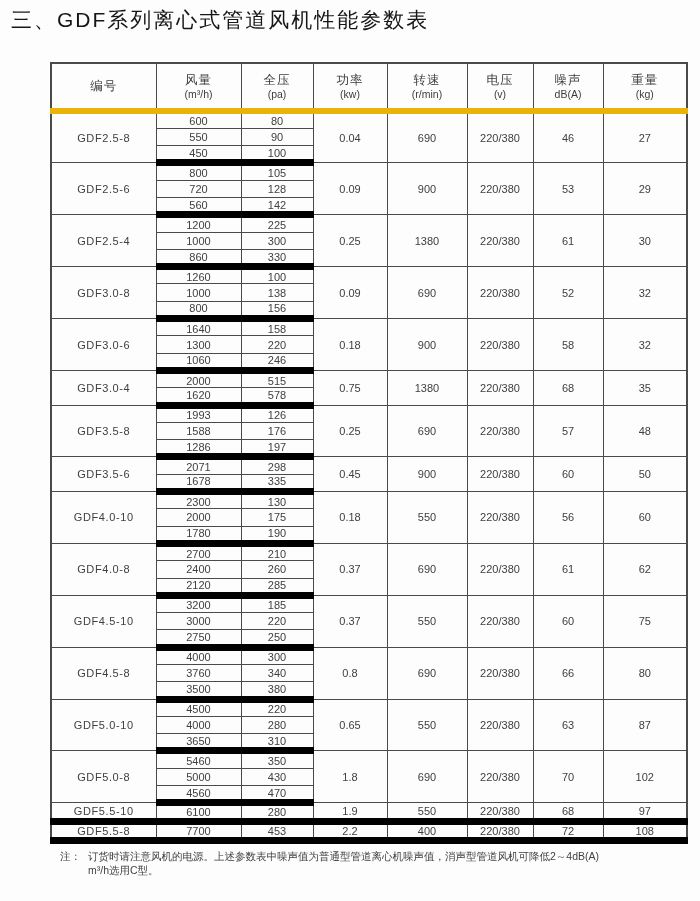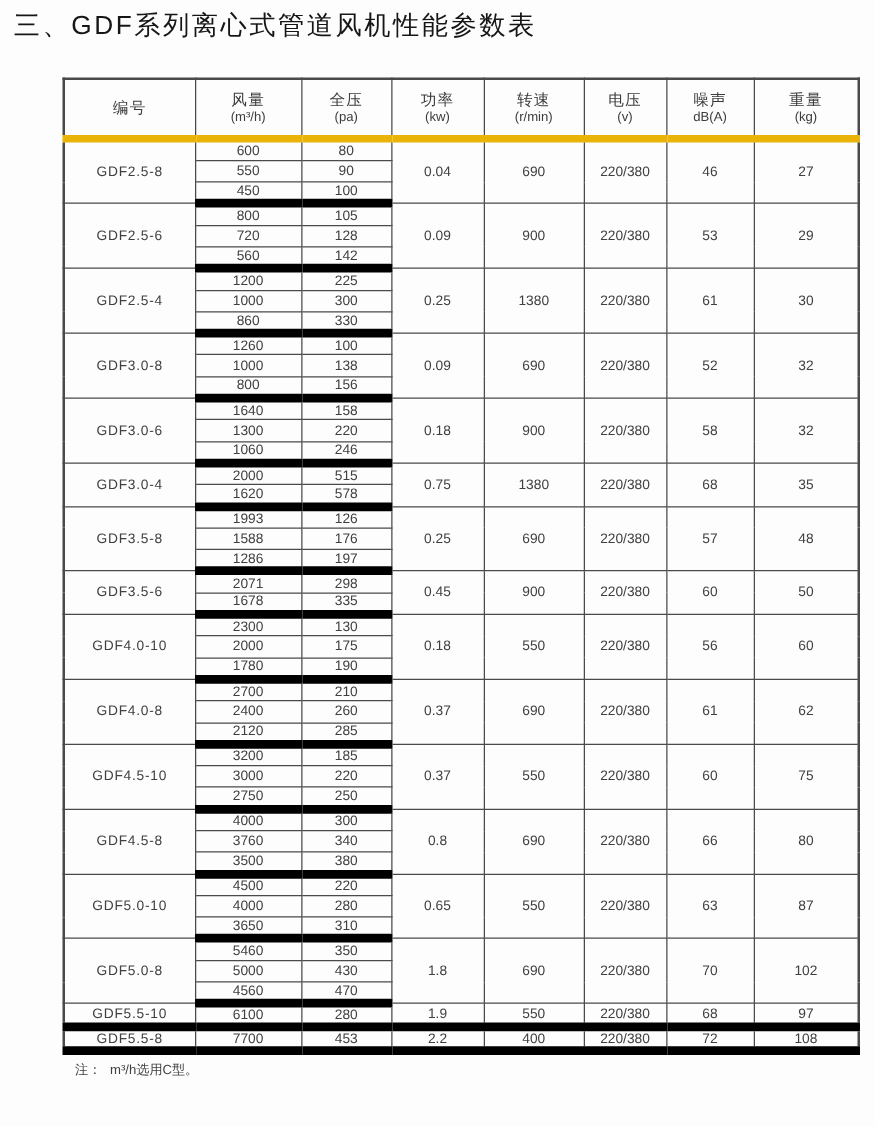--- a/index.html
+++ b/index.html
@@ -374,15 +374,16 @@
         <td>220/380</td>
         <td>72</td>
         <td>108</td>
       </tr>
     </tbody>
 </table>
 
 <div class="note">
   <div class="note-label">注：</div>
   <div class="note-lines">
+    <div class="note-line">订货时请注意风机的电源。上述参数表中噪声值为普通型管道离心机噪声值，消声型管道风机可降低2～4dB(A)</div>
     <div class="note-line">m³/h选用C型。</div>
   </div>
 </div>
 
 </body></html>

